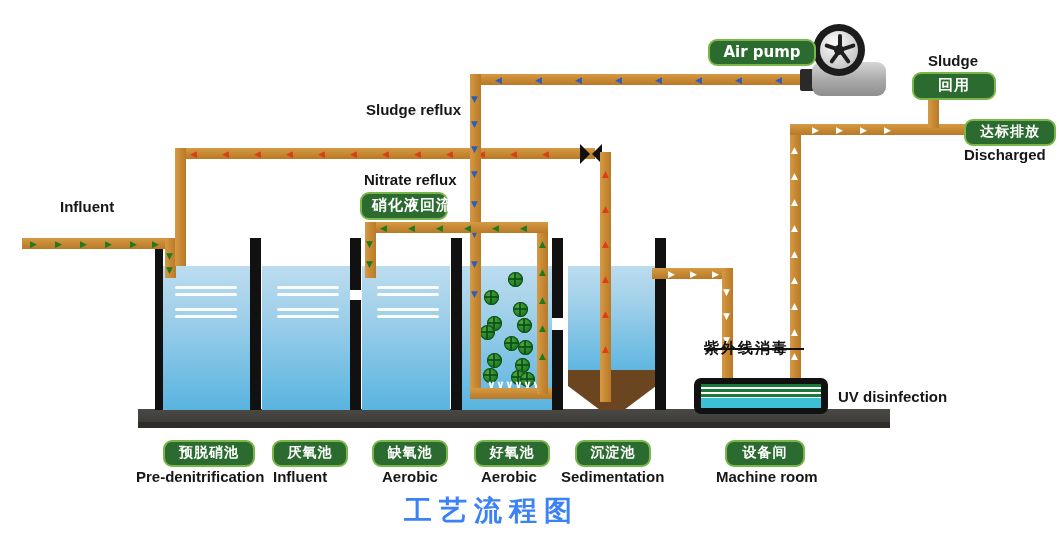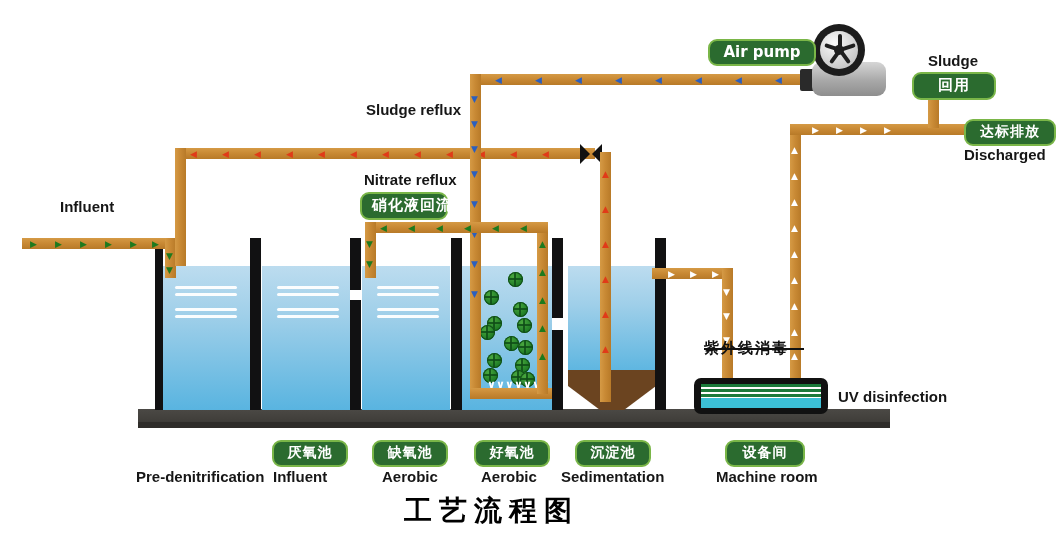--- a/index.html
+++ b/index.html
@@ -50,21 +50,21 @@
   
   .pump-body{position:absolute;background:linear-gradient(180deg,#d6d6d6 0%,#a8a8a8 55%,#8e8e8e 100%);border-radius:9px;}
   .pump-neck{position:absolute;background:#2a2a2a;border-radius:2px;}
   .fan-outer{position:absolute;border-radius:50%;background:#1c1c1c;}
   .fan-inner{position:absolute;border-radius:50%;background:radial-gradient(circle at 38% 32%,#fbfbfb,#c7c7c7 75%,#a9a9a9 100%);}
   .fan-hub{position:absolute;border-radius:50%;background:#1f1f1f;}
   .blade{position:absolute;background:#1f1f1f;transform-origin:50% 100%;border-radius:2px;}
 
   .valve{position:absolute;}
 
-  .title{position:absolute;color:#000000;font-weight:700;font-size:28px;letter-spacing:7px;
+  .title{position:absolute;color:#3b82f6;font-weight:700;font-size:28px;letter-spacing:7px;
          font-family:"DejaVu Sans","Liberation Sans",sans-serif;white-space:nowrap;}
   .strike{position:absolute;background:#111;height:2px;}
 </style>
 </head>
 <body>
 
 <div id="stage">
 
   <div class="base" style="left:138px;top:409px;width:752px;height:17px;"></div>
   <div class="base" style="left:138px;top:422px;width:752px;height:6px;background:#2f2d2a;"></div>
@@ -264,20 +264,21 @@
   <div class="en" style="left:928px;top:52px;">Sludge</div>
   <div class="badge" style="left:912px;top:72px;width:84px;">回用</div>
 
   <div class="badge" style="left:964px;top:119px;width:92px;font-size:14px;">达标排放</div>
   <div class="en" style="left:964px;top:146px;">Discharged</div>
 
   <div class="cn-plain" style="left:704px;top:339px;">紫外线消毒</div>
   <div class="strike" style="left:704px;top:348px;width:100px;"></div>
   <div class="en" style="left:838px;top:388px;">UV disinfection</div>
 
+  <div class="badge" style="left:163px;top:440px;width:92px;font-size:14px;">预脱硝池</div>
   <div class="en" style="left:136px;top:468px;">Pre-denitrification</div>
 
   <div class="badge" style="left:272px;top:440px;width:76px;font-size:14px;">厌氧池</div>
   <div class="en" style="left:273px;top:468px;">Influent</div>
 
   <div class="badge" style="left:372px;top:440px;width:76px;font-size:14px;">缺氧池</div>
   <div class="en" style="left:382px;top:468px;">Aerobic</div>
 
   <div class="badge" style="left:474px;top:440px;width:76px;font-size:14px;">好氧池</div>
   <div class="en" style="left:481px;top:468px;">Aerobic</div>

